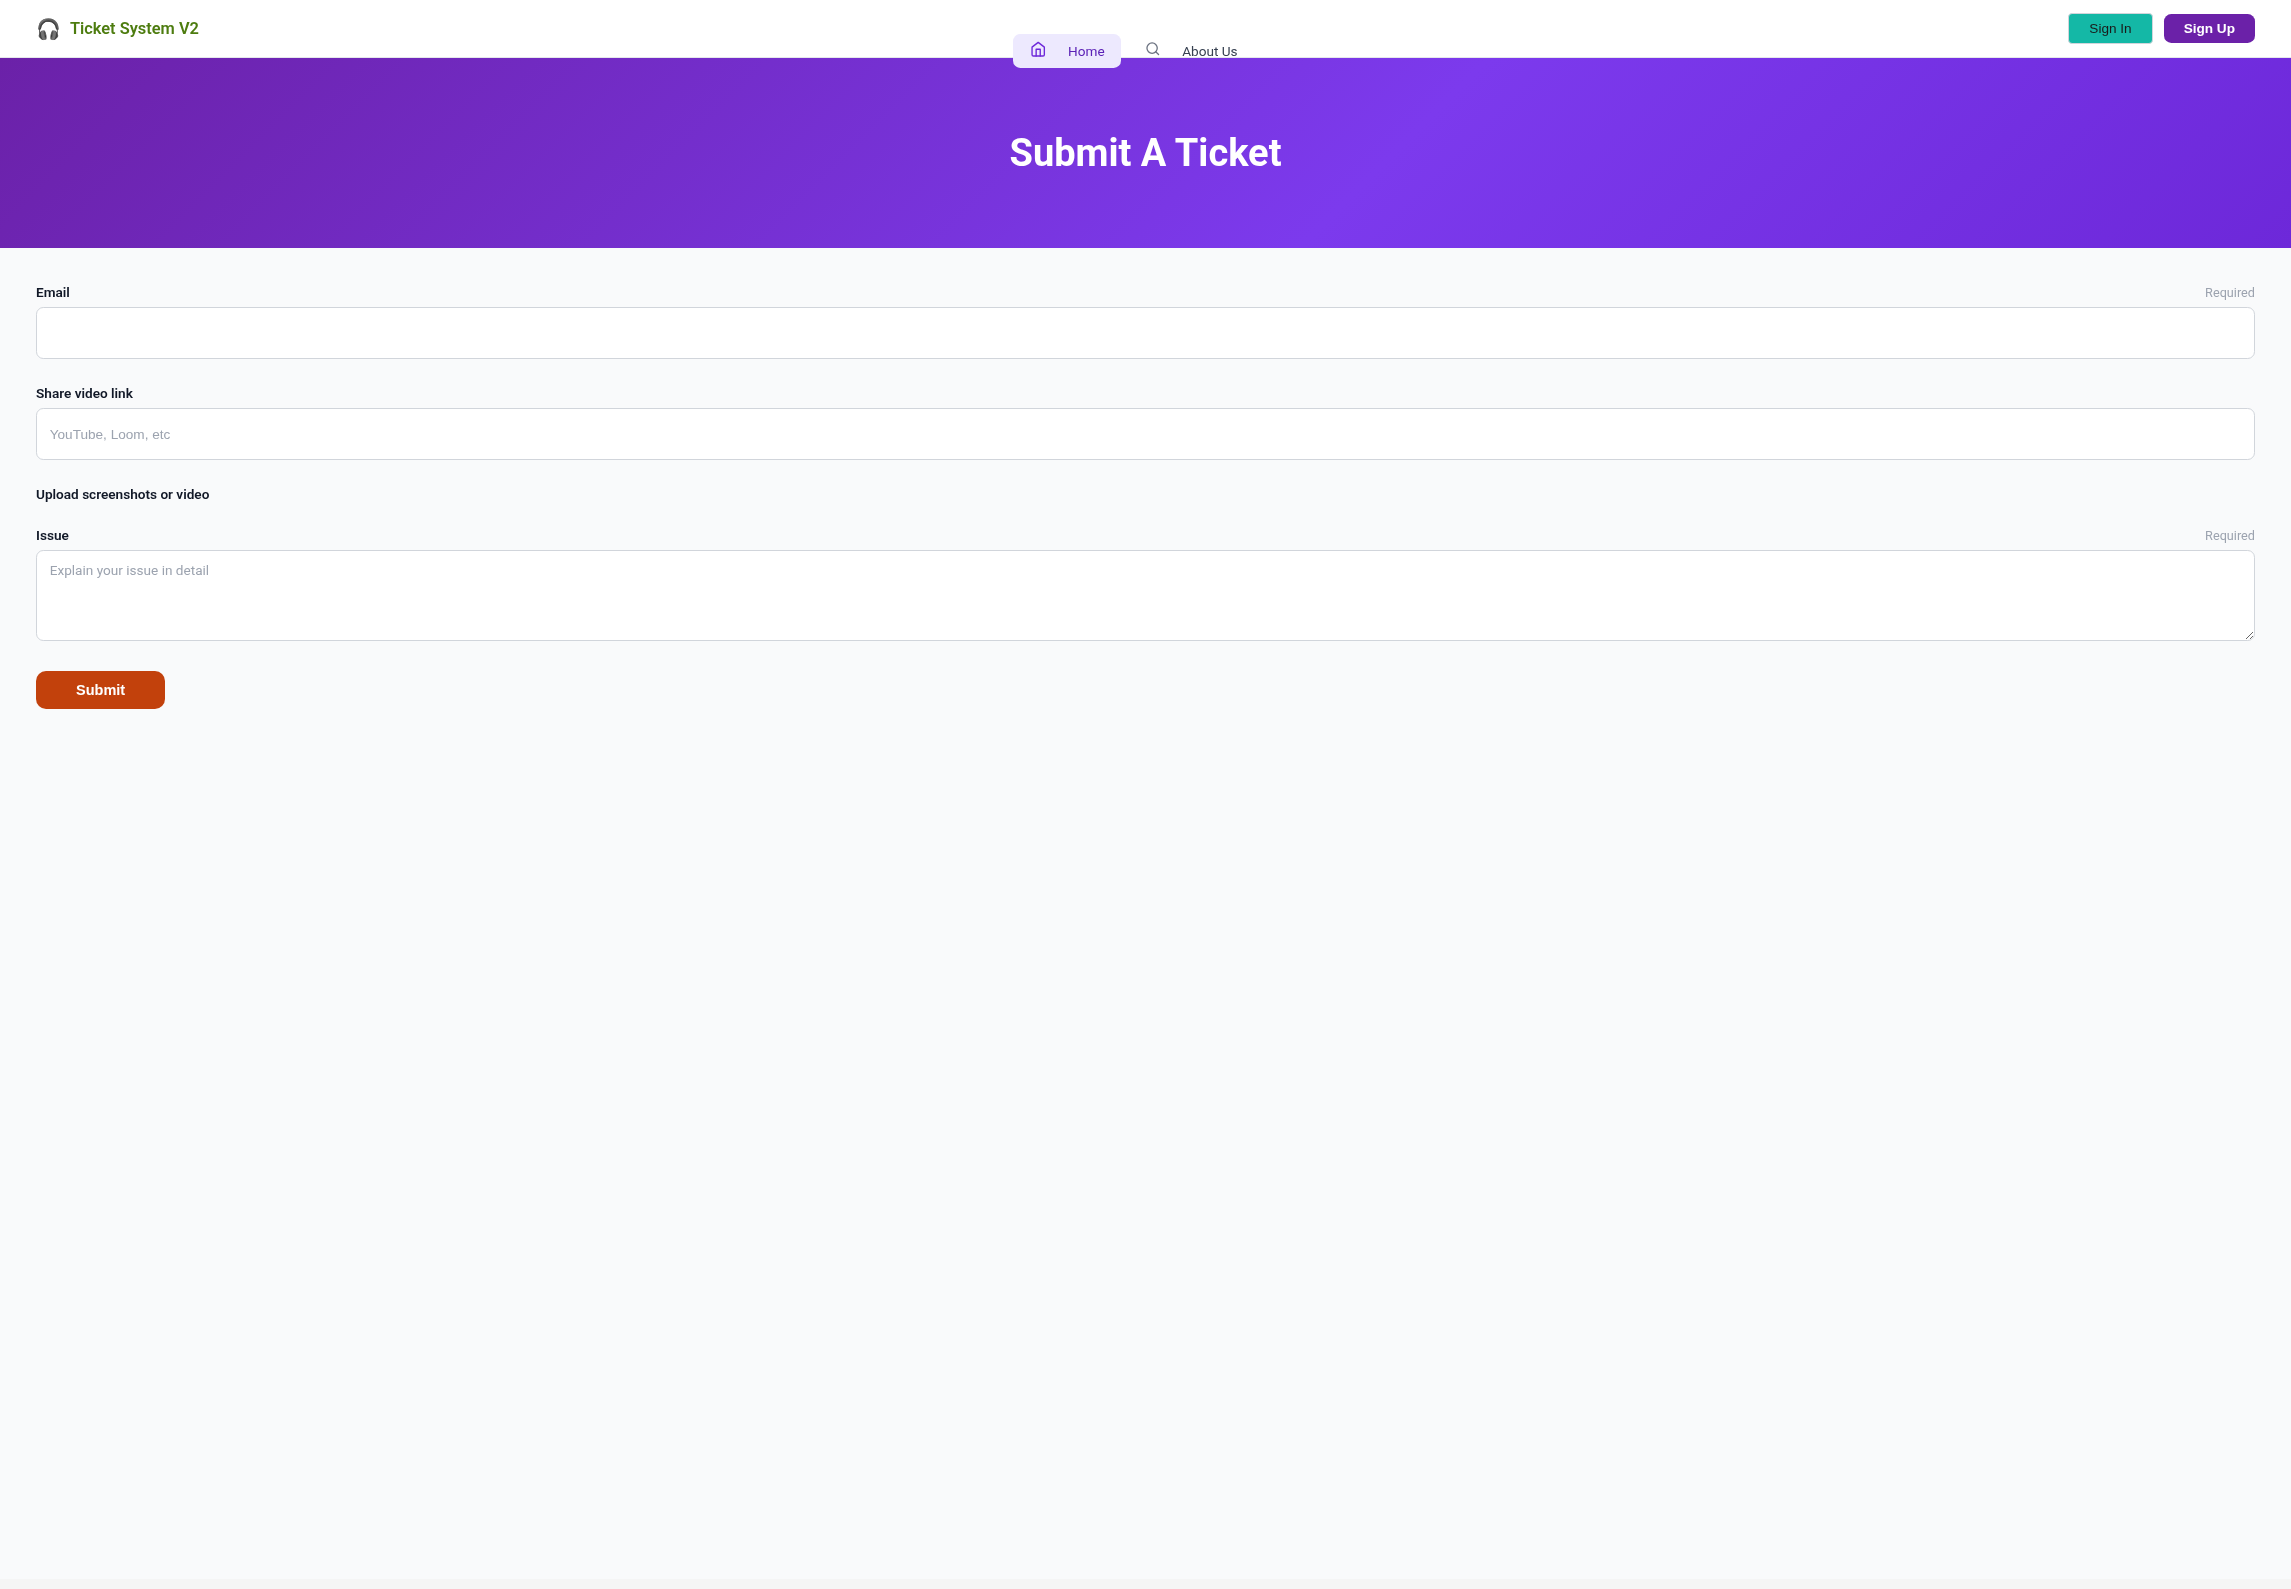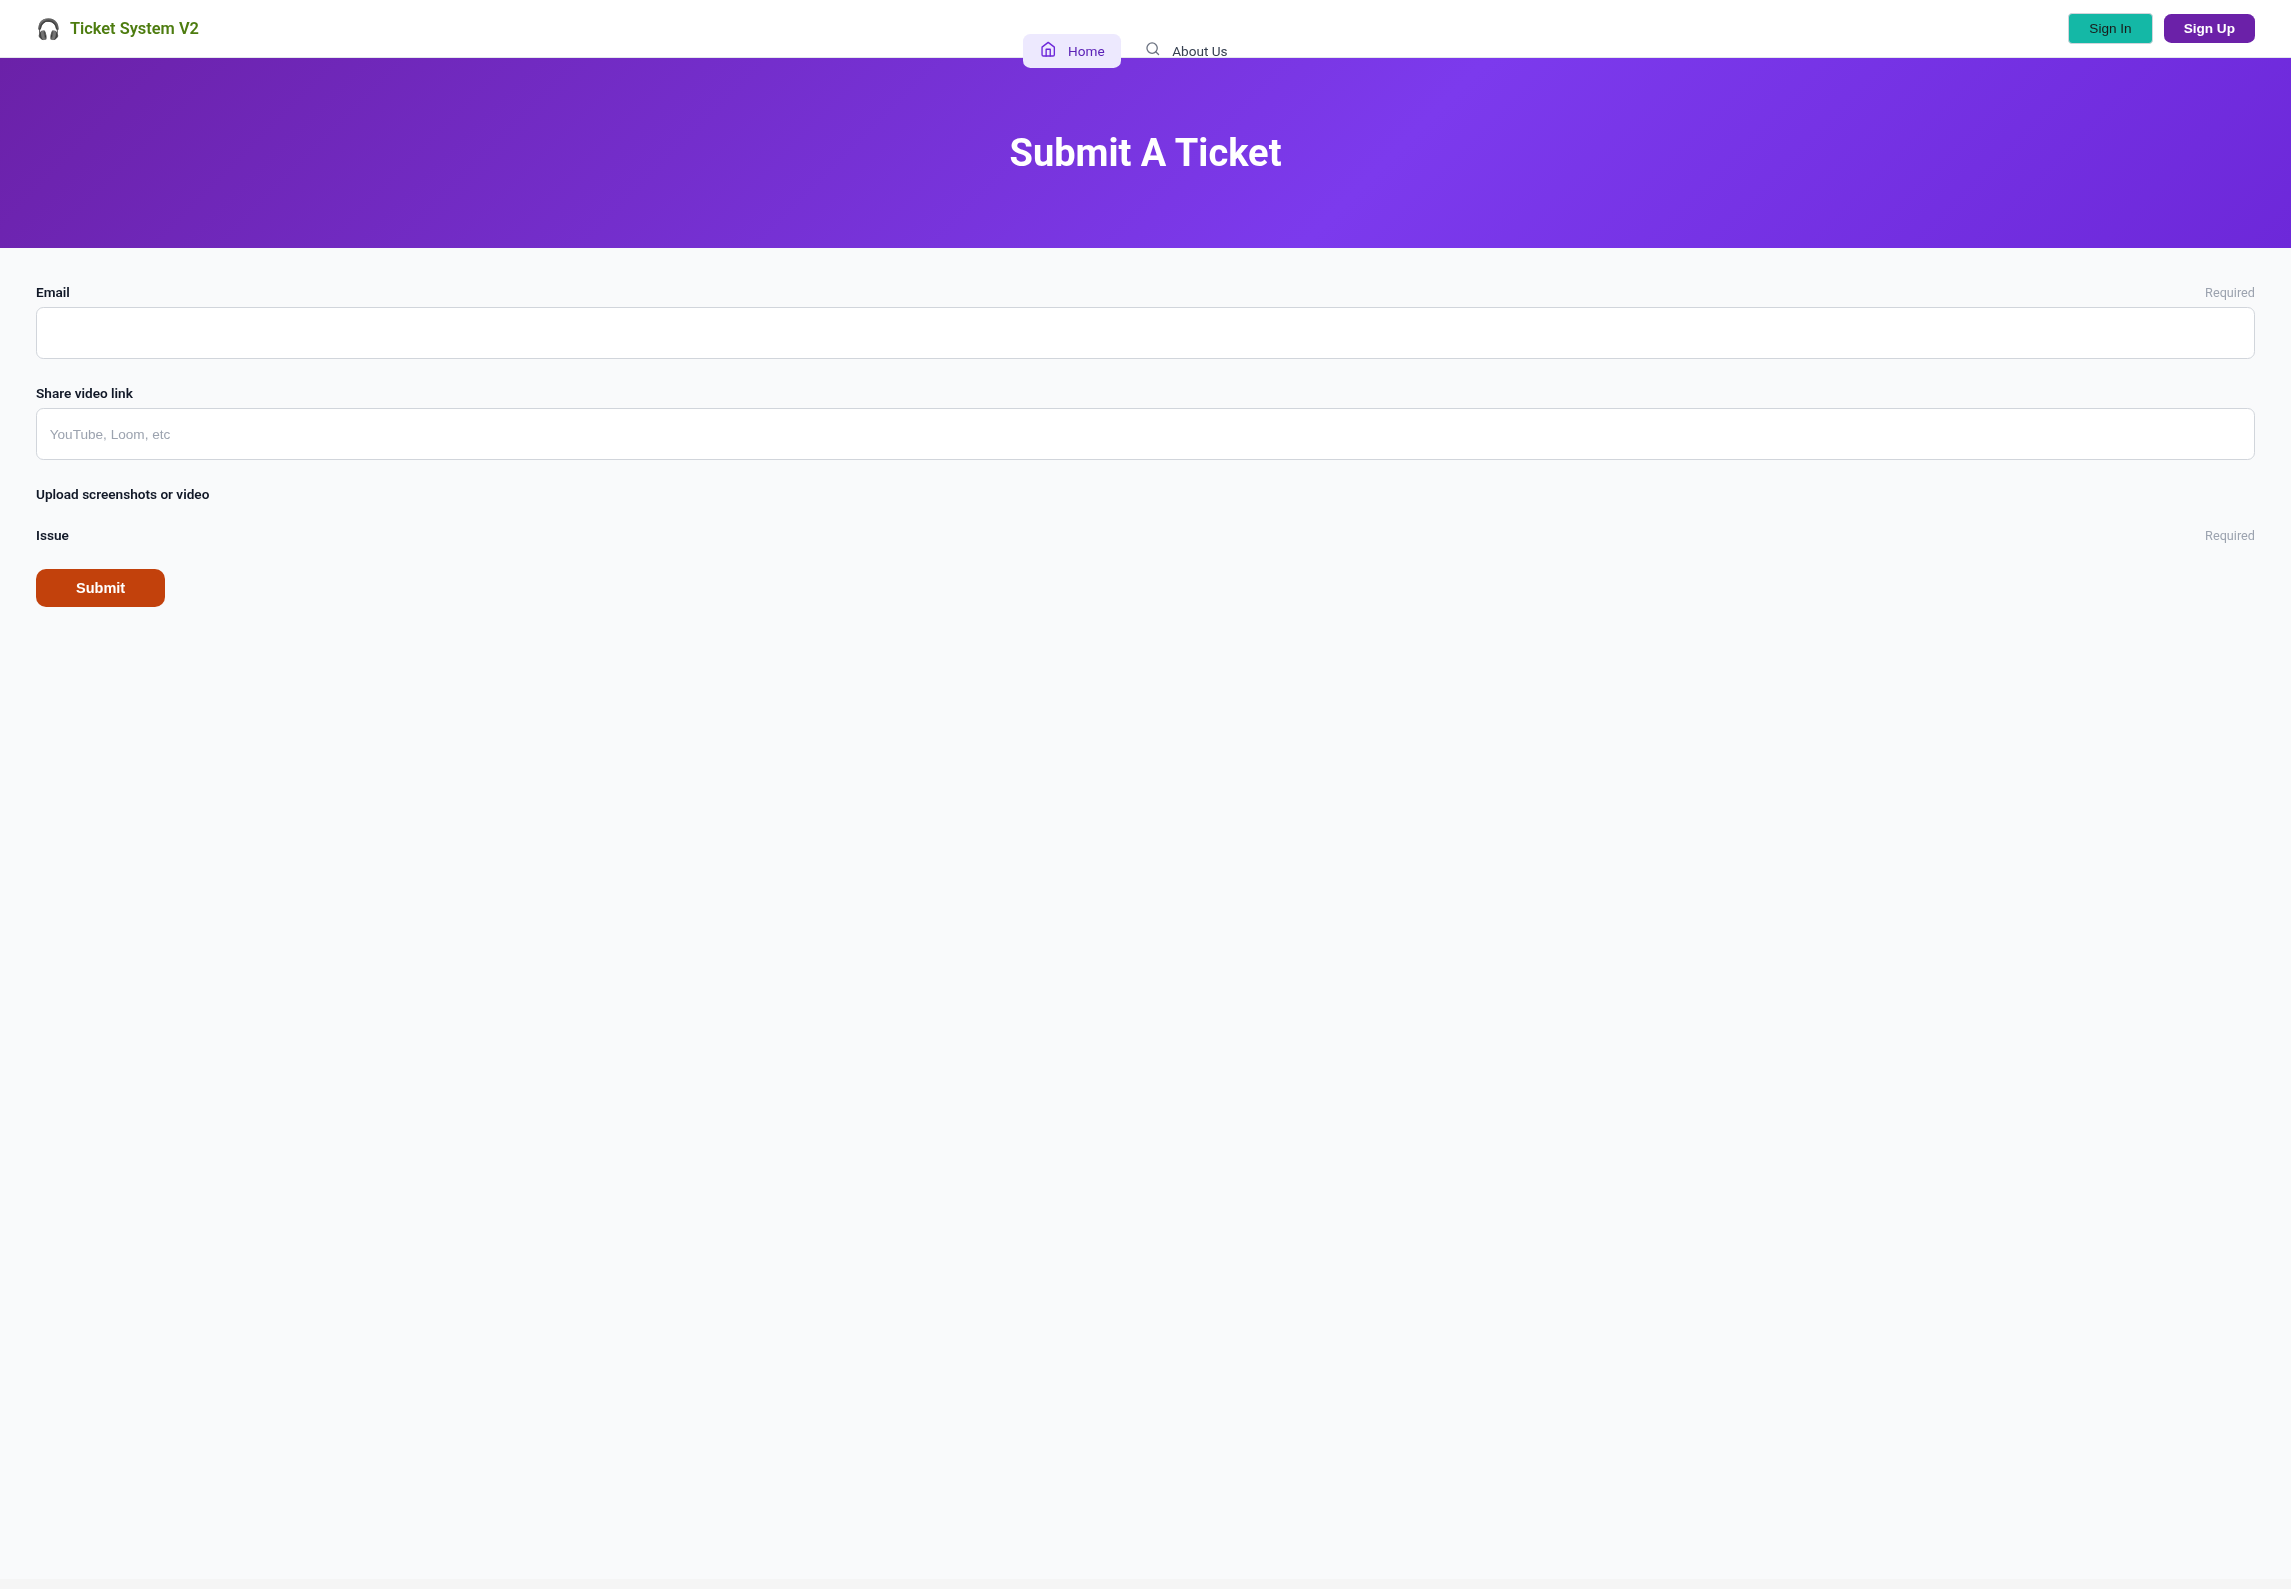--- a/index.html
+++ b/index.html
@@ -45,21 +45,21 @@
 
     .navbar-center {
       display: flex;
       align-items: center;
       gap: 7.3px;
     }
 
     .nav-item {
       display: flex;
       align-items: center;
-      gap: 12px;
+      gap: 22px;
       padding: 7.3px 16.4px;
       border-radius: 7.3px;
       font-size: 13.6px;
       color: #374151;
       cursor: pointer;
       text-decoration: none;
       margin-top: 44px;
     }
 
     .nav-item.active {
@@ -287,20 +287,21 @@
       <div class="form-label-row">
         <label class="form-label">Upload screenshots or video</label>
       </div>
     </div>
 
     <div class="form-group">
       <div class="form-label-row">
         <label class="form-label">Issue</label>
         <span class="form-required">Required</span>
       </div>
+      <textarea class="form-textarea" placeholder="Explain your issue in detail" style=""></textarea>
     </div>
 
     <div>
       <button class="btn-submit">Submit</button>
     </div>
 
   </div>
 </div>
 
 

